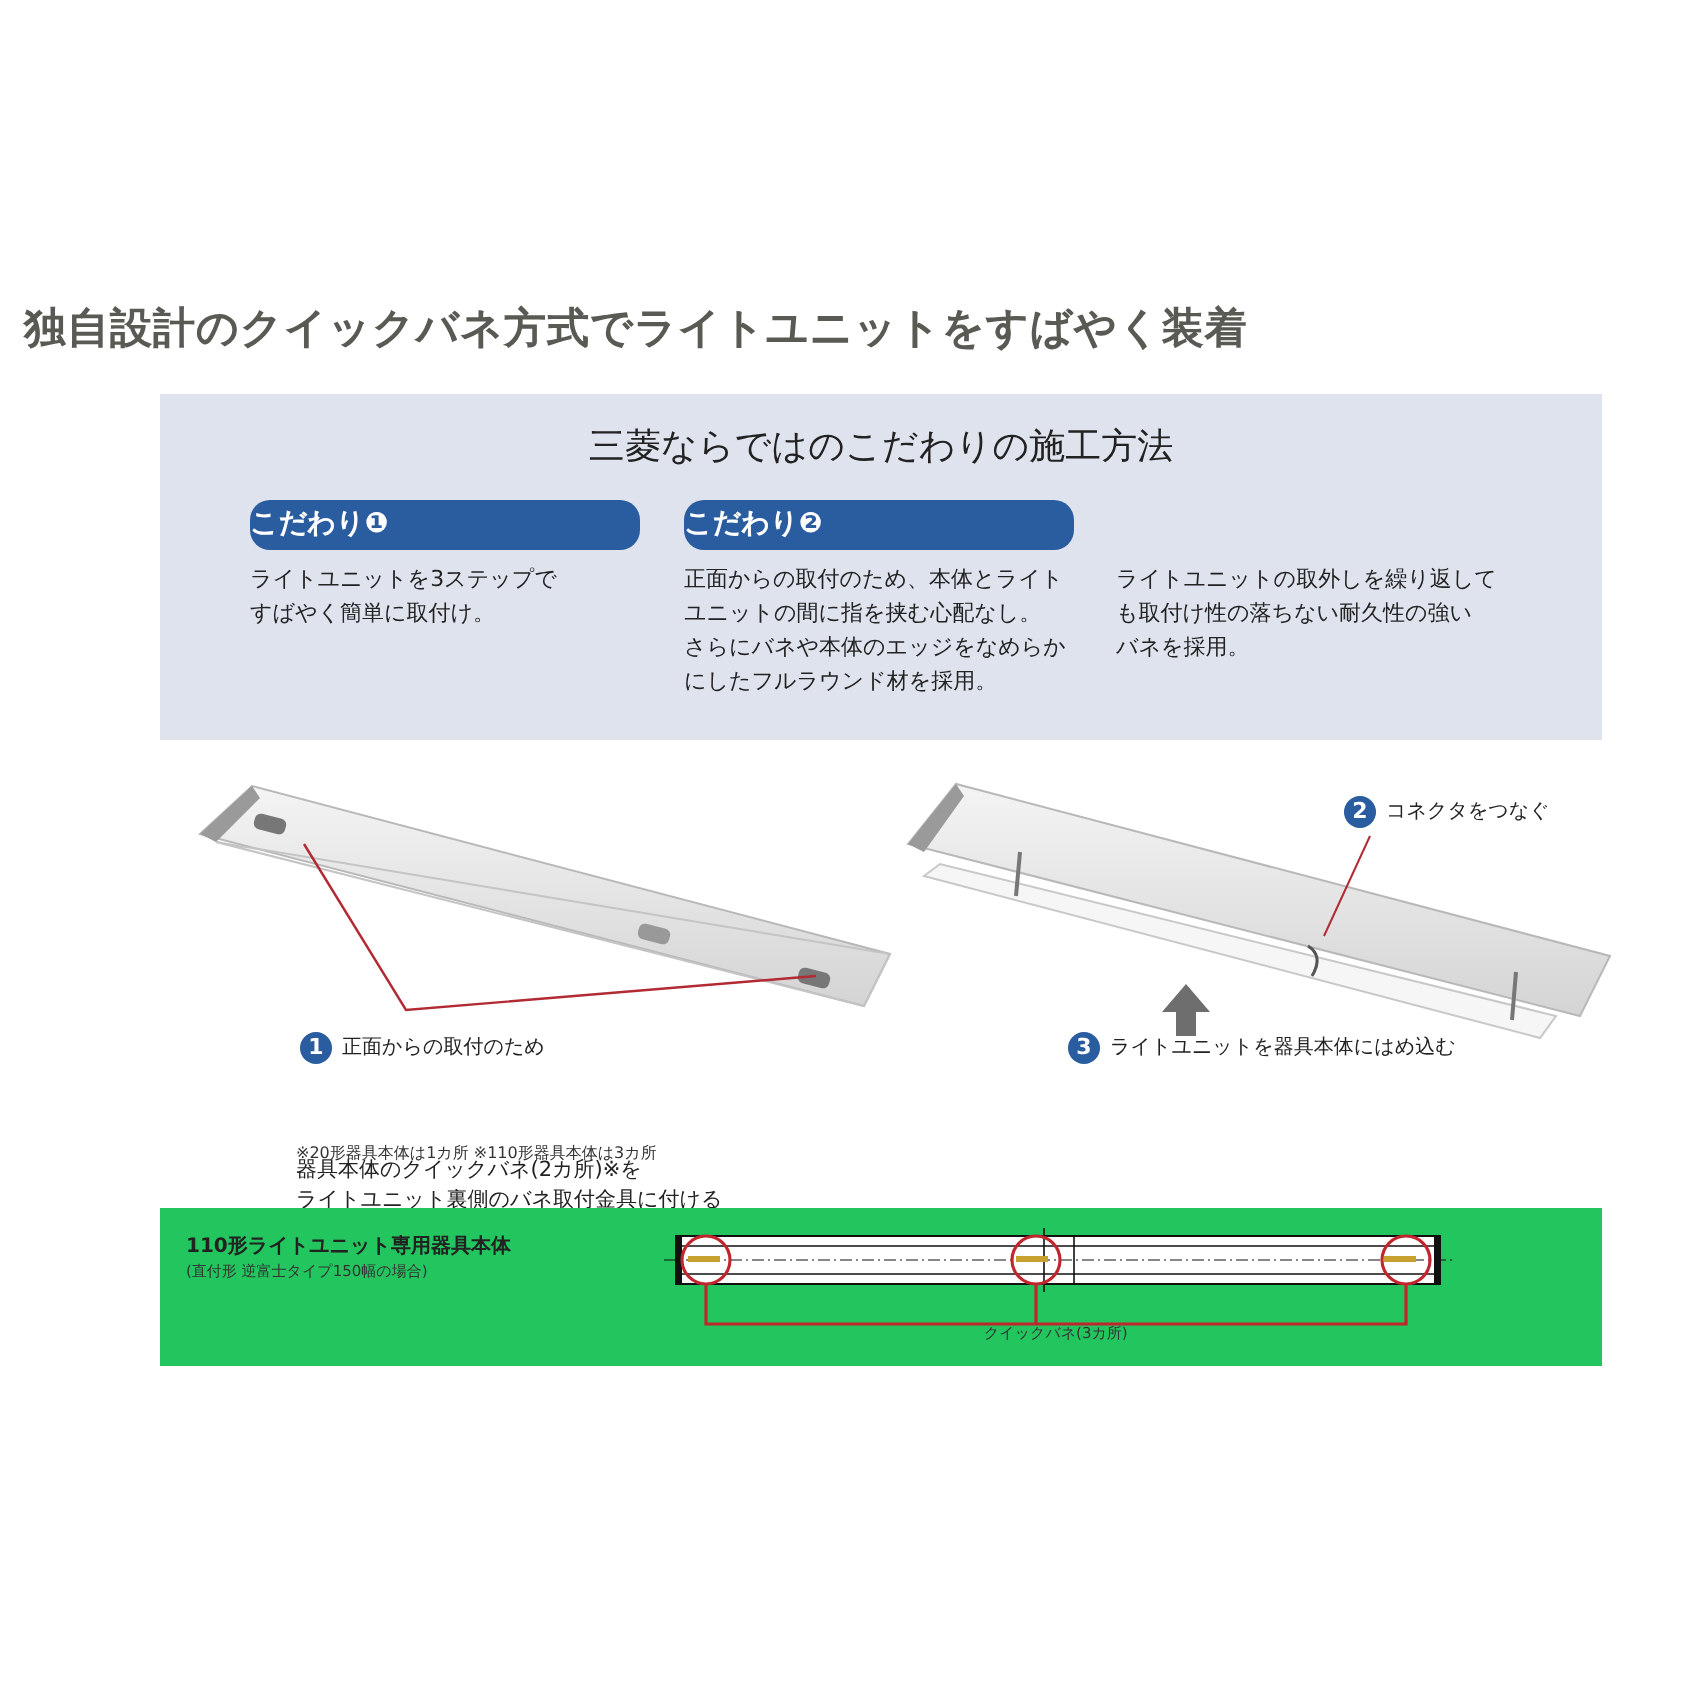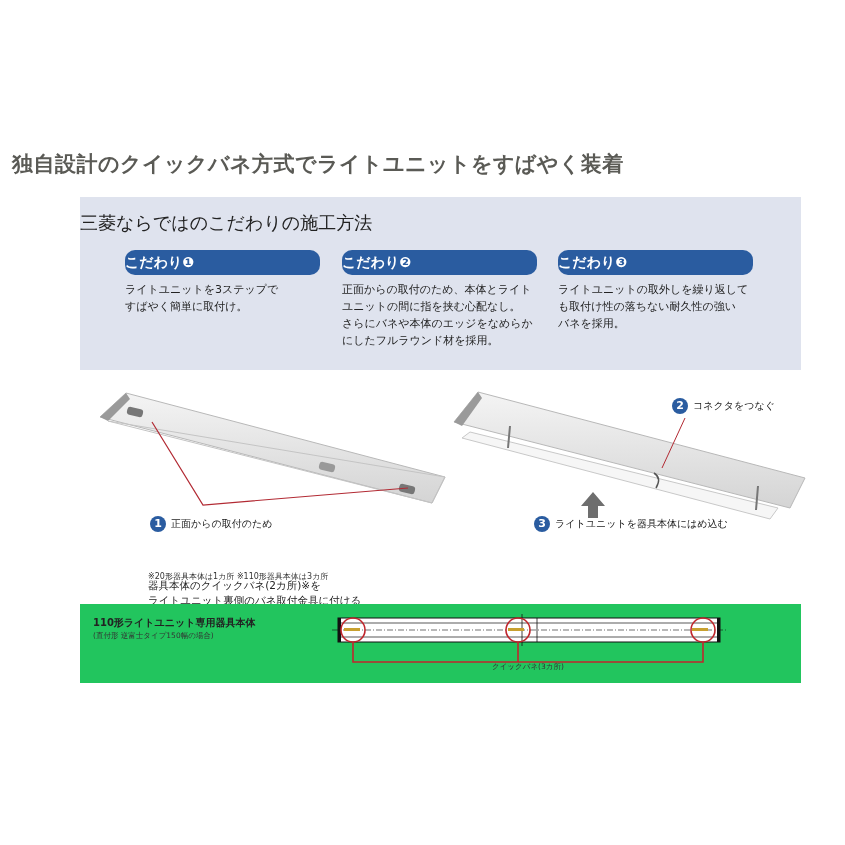--- a/index.html
+++ b/index.html
@@ -1,21 +1,21 @@
 <!DOCTYPE html>
 <html><head>
 <meta charset="utf-8">
 <style>
   * { box-sizing: border-box; margin: 0; padding: 0; }
   body { width: 845px; height: 845px; background: #ffffff; position: relative; overflow: hidden;
          font-family: "DejaVu Sans", sans-serif; color: #222; }
   .abs { position: absolute; }
   .headline { left: 12px; top: 150px; font-size: 21px; font-weight: bold; color: #5a5a55; letter-spacing: 0.5px; white-space: nowrap; }
   .panel { left: 80px; top: 197px; width: 721px; height: 173px; background: #dfe3ee; }
-  .panel-title { left: 0; top: 14px; width: 721px; text-align: left; font-size: 18px; color: #222; }
+  .panel-title { left: 0; top: 14px; width: 721px; text-align: center; font-size: 18px; color: #222; }
   .badge { top: 53px; width: 195px; height: 25px; border-radius: 10px; background: #2a5ca0; color: #fff;
            font-weight: bold; font-size: 14px; text-align: left; line-height: 25px; }
   .desc { top: 84px; font-size: 11px; line-height: 17px; color: #222; white-space: pre-line; }
   .note-label { font-size: 10px; color: #222; white-space: nowrap; }
   .num-circle { display: inline-block; width: 16px; height: 16px; border-radius: 50%; background: #2a5ca0; color: #fff;
                 font-weight: bold; font-size: 11px; text-align: center; line-height: 16px; margin-right: 5px; vertical-align: middle; }
   .step-desc { font-size: 10.5px; line-height: 15px; color: #222; white-space: pre-line; margin-top: 40px; }
   .step-note { font-size: 8px; color: #333; }
   .bottom-panel { left: 80px; top: 604px; width: 721px; height: 79px; background: #22c55e; }
   .bp-title { left: 13px; top: 12px; font-size: 10px; font-weight: bold; color: #222; white-space: nowrap; }
@@ -25,21 +25,20 @@
 </head>
 <body>
 
 <div class="abs headline">独自設計のクイックバネ方式でライトユニットをすばやく装着</div>
 
 <div class="abs panel">
   <div class="abs panel-title">三菱ならではのこだわりの施工方法</div>
 
   <div class="abs badge" style="left:45px">こだわり❶</div>
   <div class="abs badge" style="left:262px">こだわり❷</div>
-  <div class="abs badge" style="left:478px">こだわり❸</div>
 
   <div class="abs desc" style="left:45px">ライトユニットを3ステップで
 すばやく簡単に取付け。</div>
   <div class="abs desc" style="left:262px">正面からの取付のため、本体とライト
 ユニットの間に指を挟む心配なし。
 さらにバネや本体のエッジをなめらか
 にしたフルラウンド材を採用。</div>
   <div class="abs desc" style="left:478px">ライトユニットの取外しを繰り返して
 も取付け性の落ちない耐久性の強い
 バネを採用。</div>

